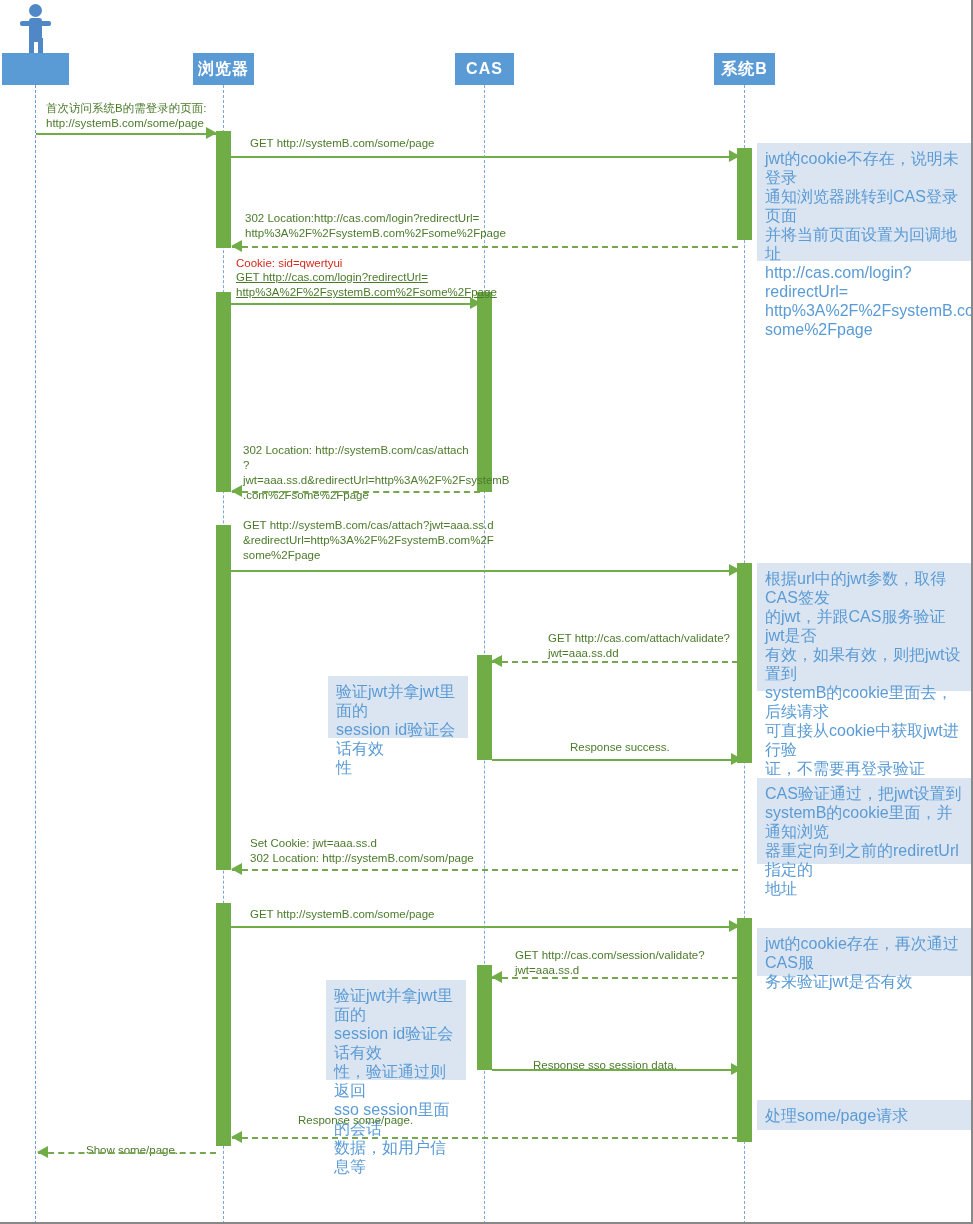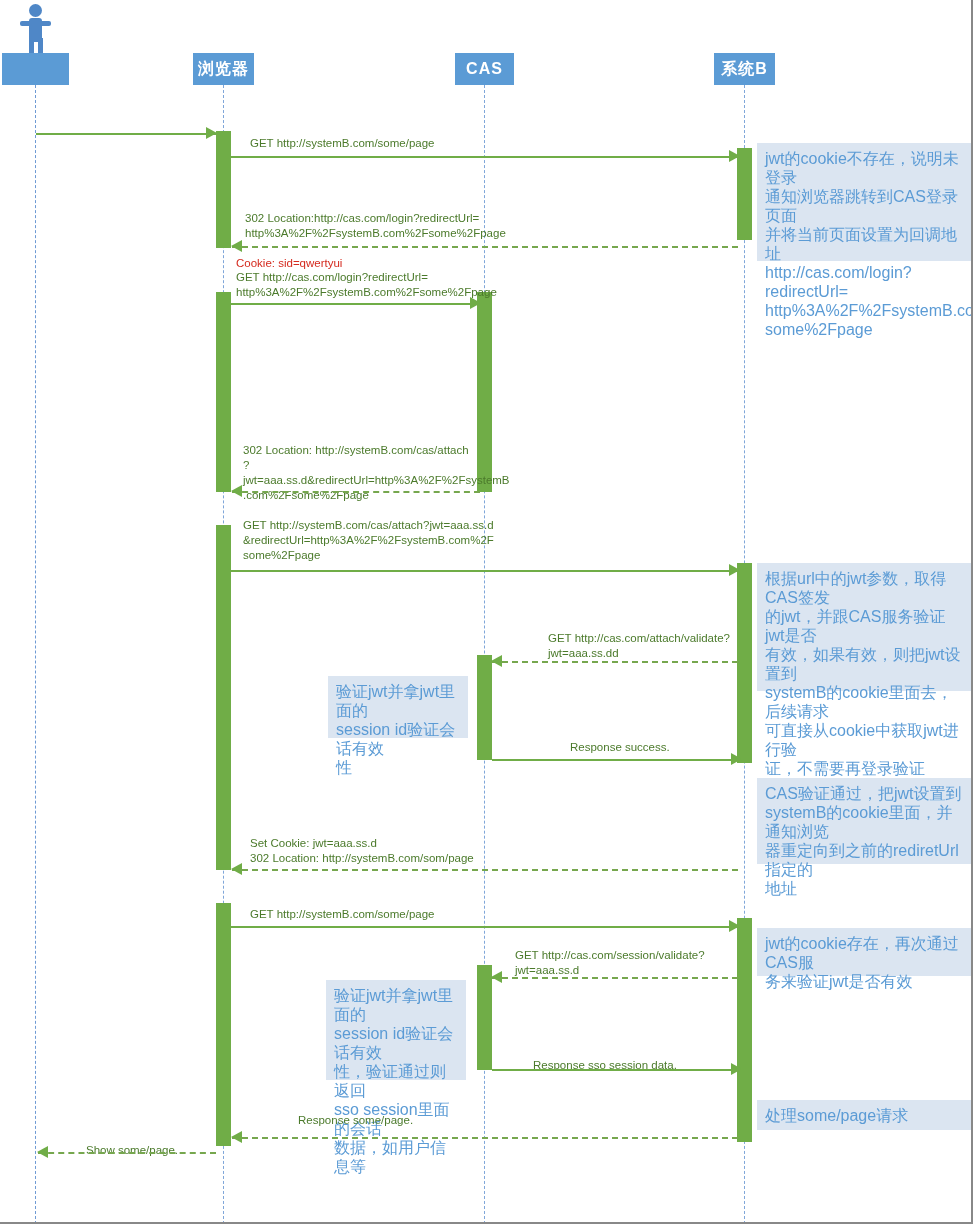--- a/index.html
+++ b/index.html
@@ -81,20 +81,22 @@
   <div class="act" style="left:216px;top:903px;width:15px;height:243px;"></div>
 
   <div class="act" style="left:477px;top:292px;width:15px;height:200px;"></div>
   <div class="act" style="left:477px;top:655px;width:15px;height:105px;"></div>
   <div class="act" style="left:477px;top:965px;width:15px;height:105px;"></div>
 
   <div class="act" style="left:737px;top:148px;width:15px;height:92px;"></div>
   <div class="act" style="left:737px;top:563px;width:15px;height:200px;"></div>
   <div class="act" style="left:737px;top:918px;width:15px;height:224px;"></div>
 
+  <div class="msg" style="left:46px;top:101px;width:190px;">首次访问系统B的需登录的页面:
+http://systemB.com/some/page</div>
   <div class="arrow right" style="left:36px;top:133px;width:180px;">
     <div class="ln"></div>
       <div class="hd"></div>
   </div>
 
   <div class="msg" style="left:250px;top:136px;width:330px;">GET http://systemB.com/some/page</div>
   <div class="arrow right" style="left:231px;top:156px;width:508px;">
     <div class="ln"></div>
       <div class="hd"></div>
   </div>
@@ -107,21 +109,21 @@
 some%2Fpage</div>
 
   <div class="msg" style="left:245px;top:211px;width:330px;">302 Location:http://cas.com/login?redirectUrl=
 http%3A%2F%2FsystemB.com%2Fsome%2Fpage</div>
   <div class="arrow dash left" style="left:232px;top:246px;width:506px;">
     <div class="ln"></div>
       <div class="hd"></div>
   </div>
 
   <div class="msg red" style="left:236px;top:256px;width:300px;font-weight:normal;">Cookie: sid=qwertyui</div>
-  <div class="msg" style="left:236px;top:270px;width:300px;">GET http://cas.com/login?redirectUrl=
+  <div class="msg" style="left:236px;top:270px;width:300px;text-decoration:underline;">GET http://cas.com/login?redirectUrl=
 http%3A%2F%2FsystemB.com%2Fsome%2Fpage</div>
   <div class="arrow right" style="left:231px;top:303px;width:249px;">
     <div class="ln"></div>
       <div class="hd"></div>
   </div>
 
 
   <div class="msg" style="left:243px;top:443px;width:270px;">302 Location: http://systemB.com/cas/attach
 ?jwt=aaa.ss.d&amp;redirectUrl=http%3A%2F%2FsystemB
 .com%2Fsome%2Fpage</div>

